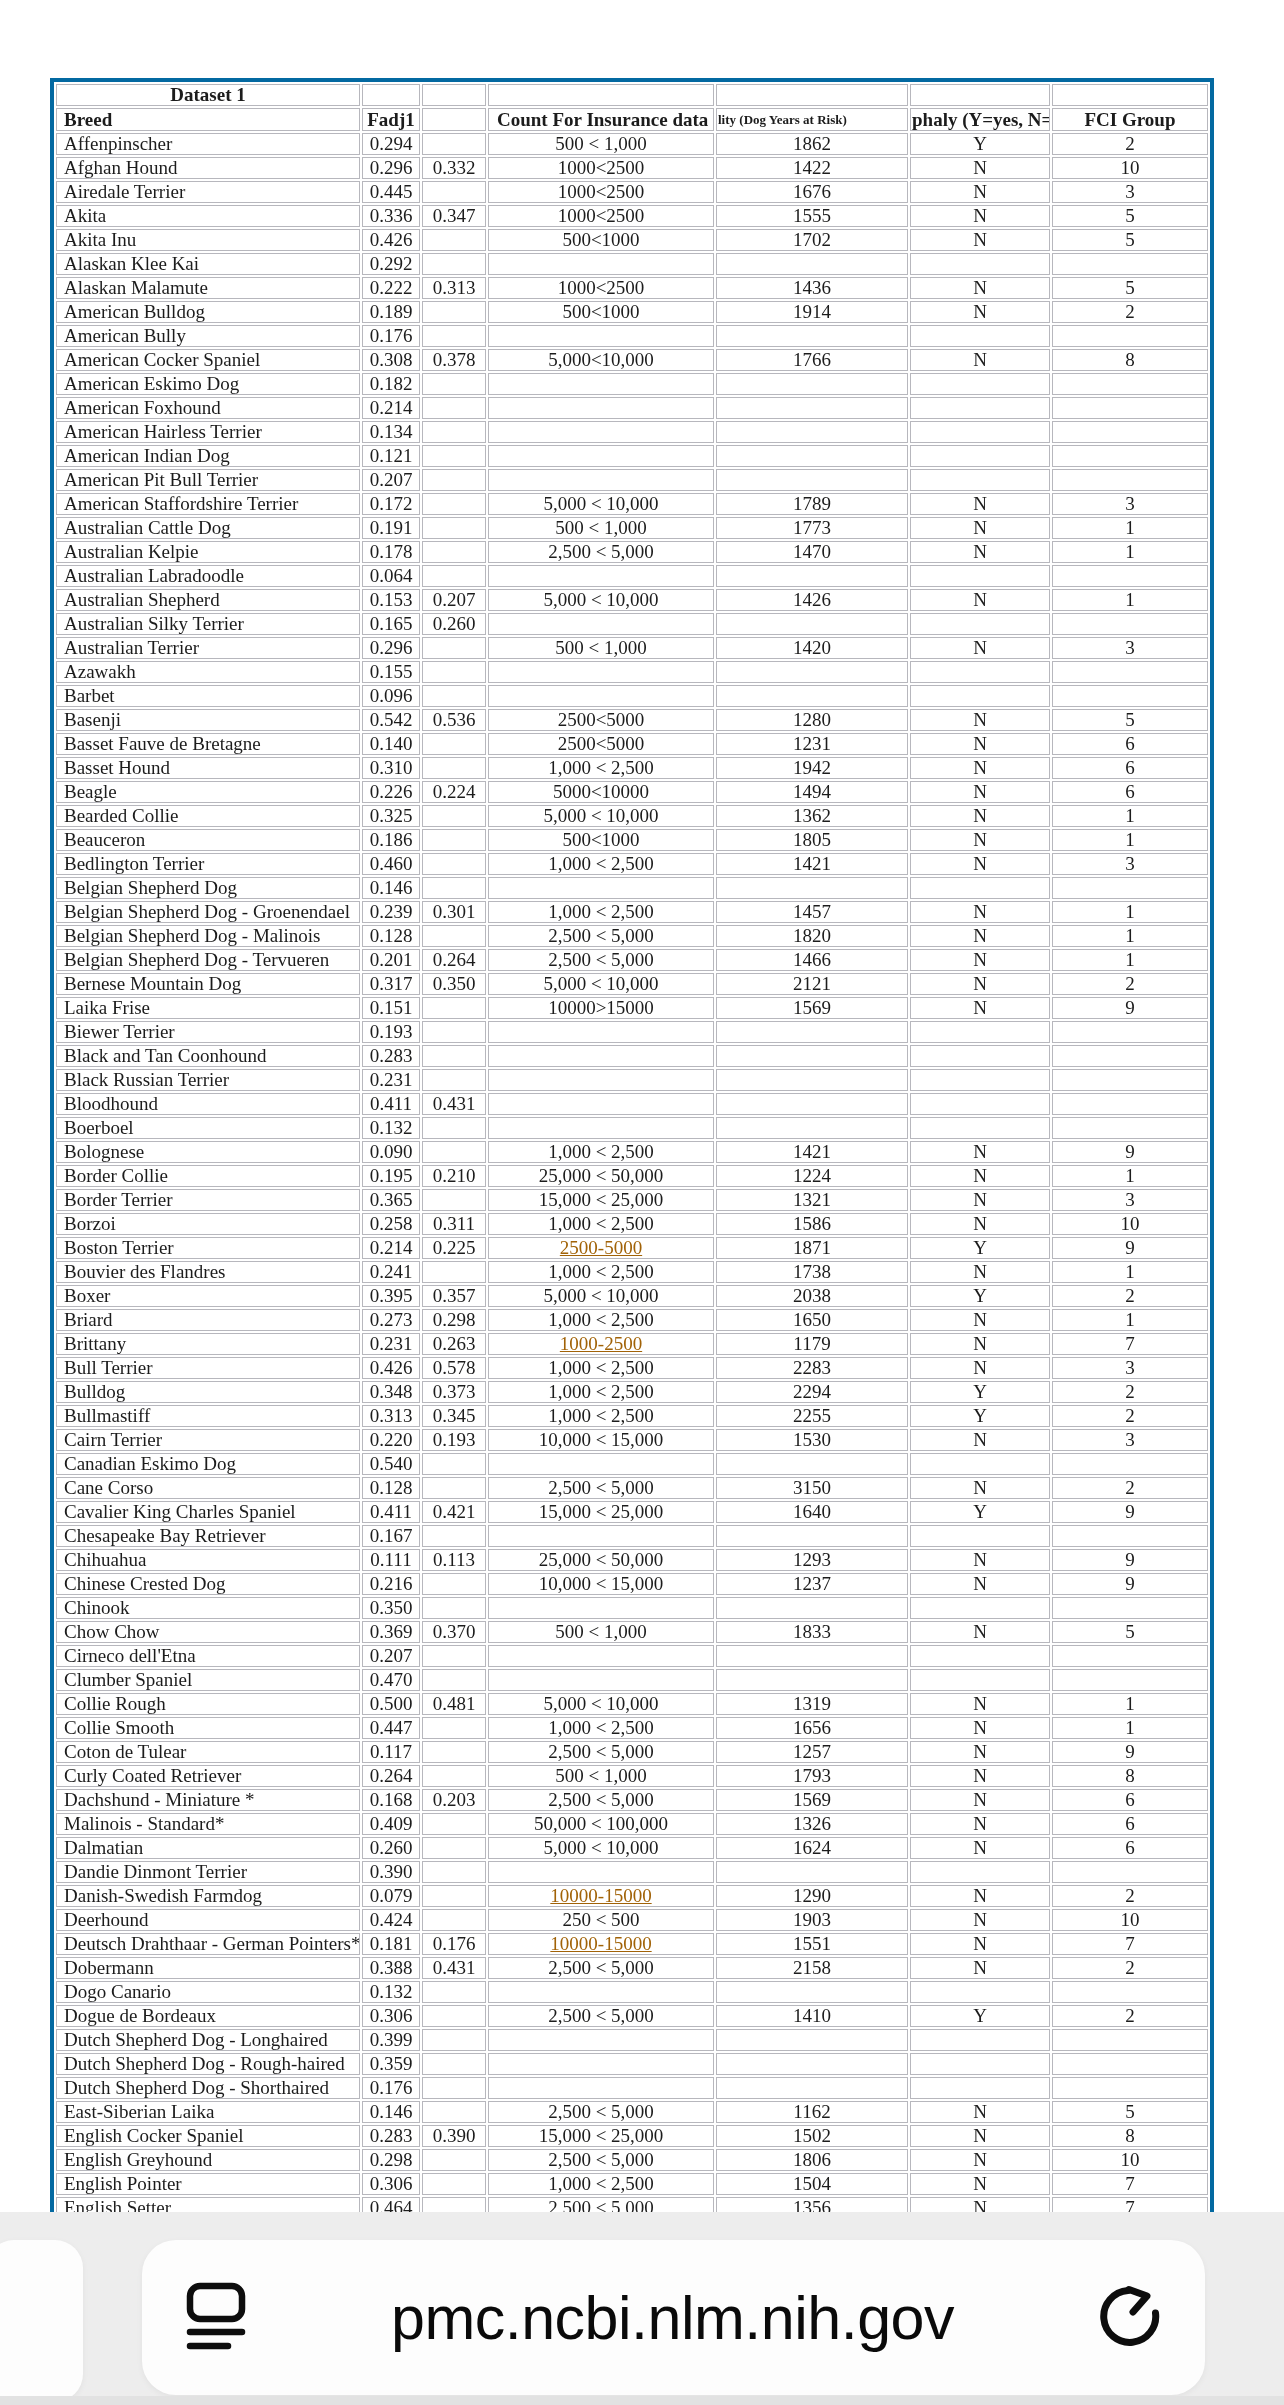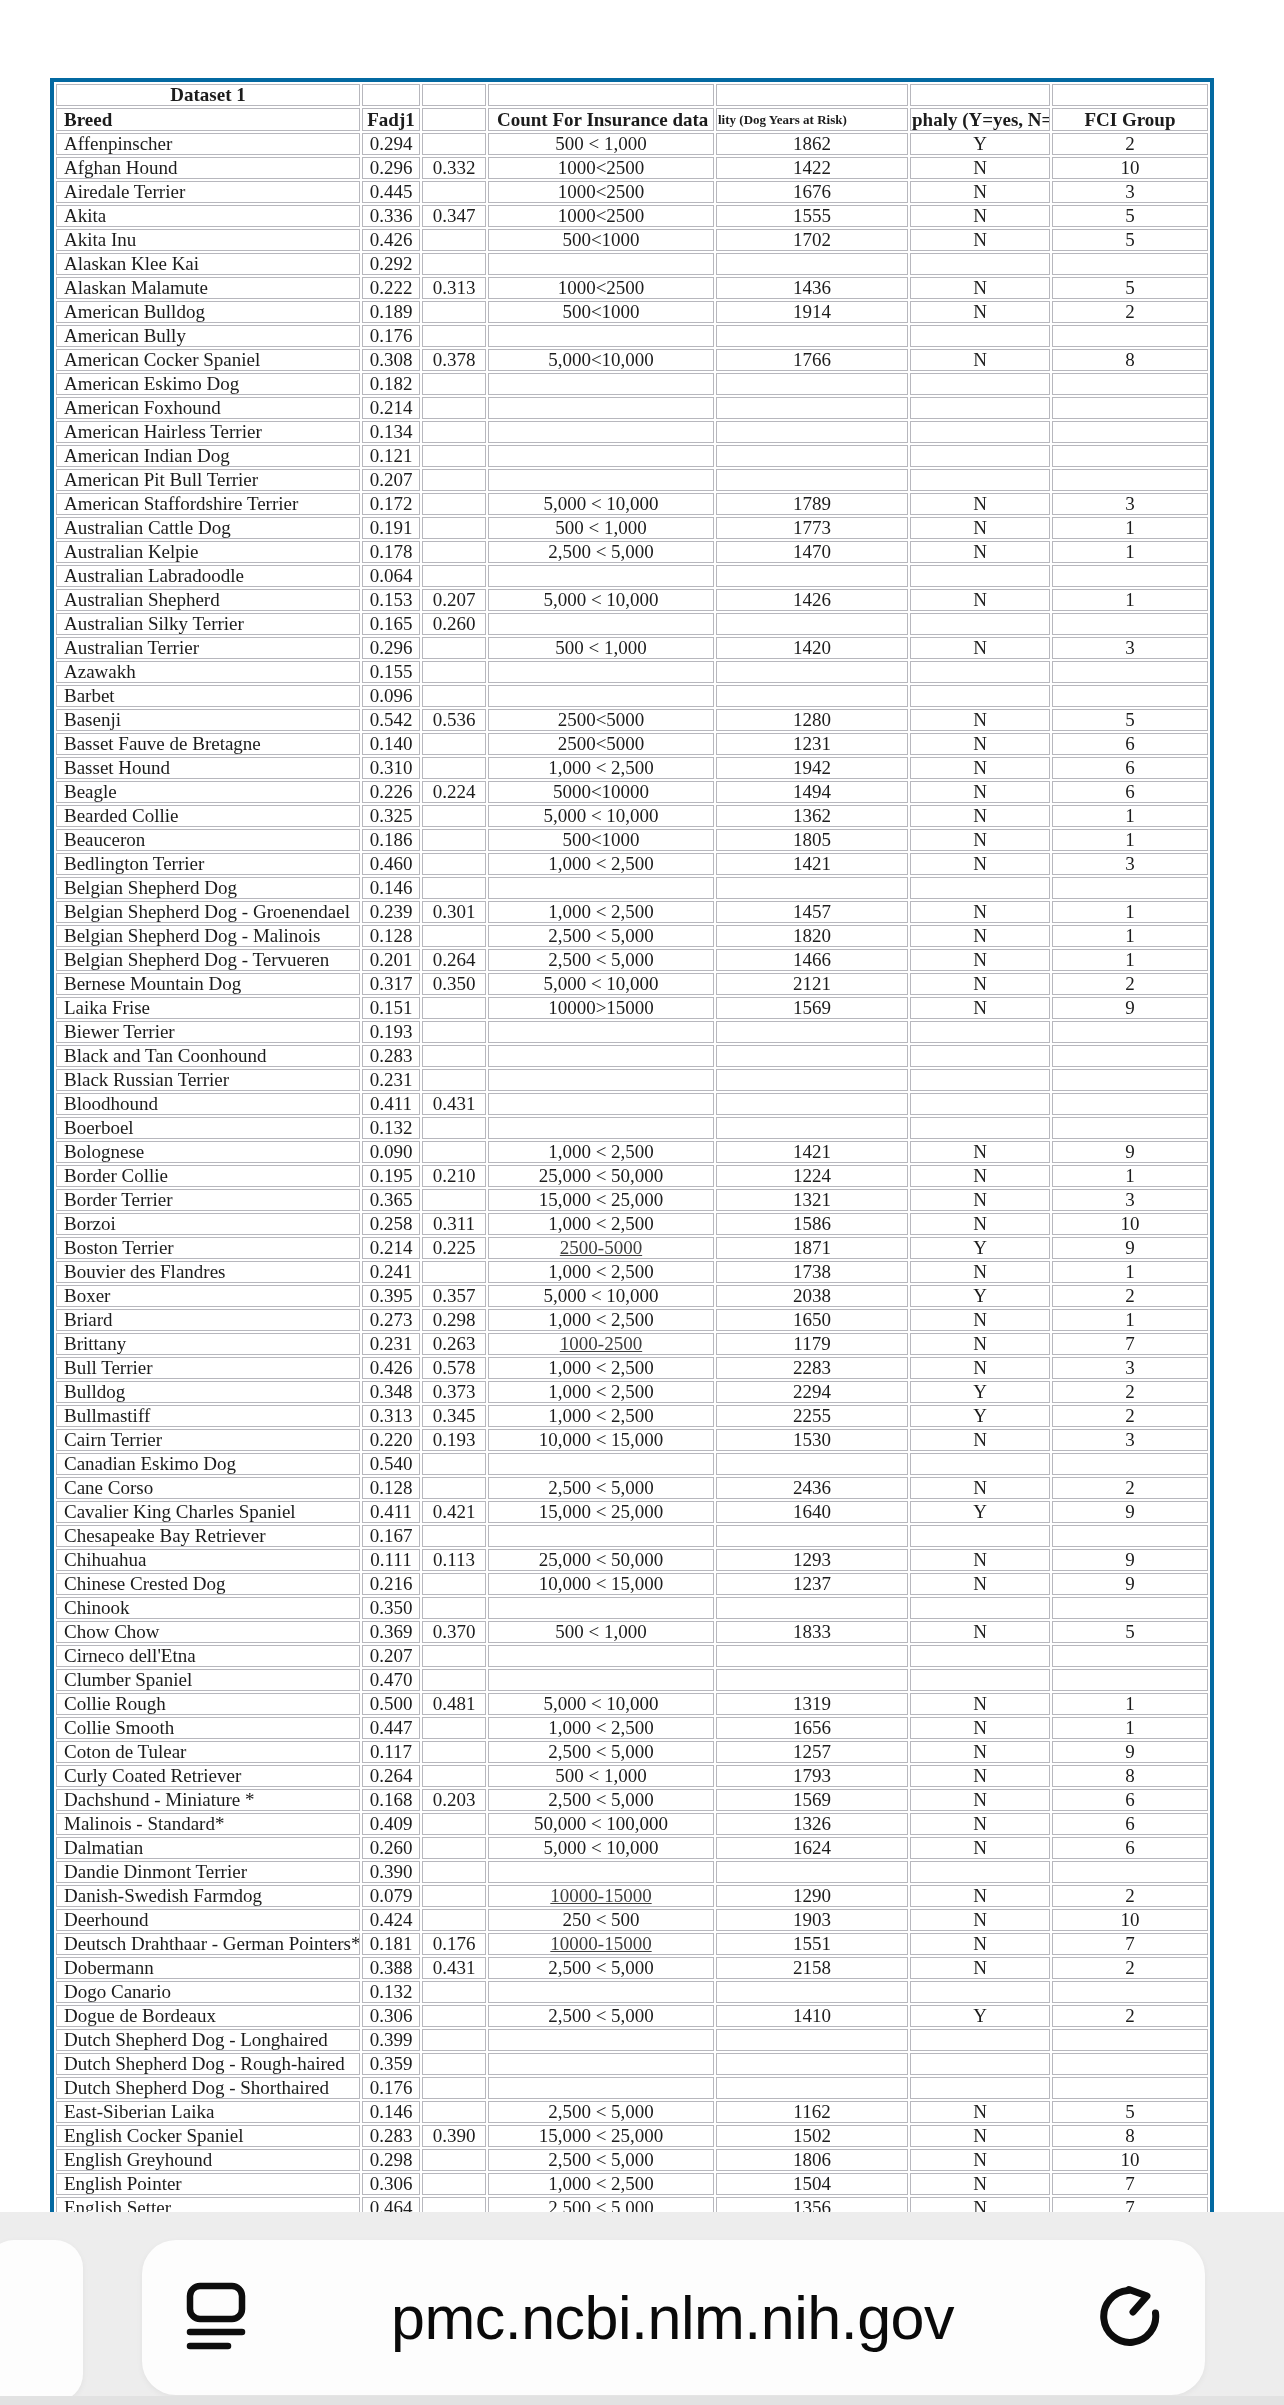--- a/index.html
+++ b/index.html
@@ -30,21 +30,21 @@
     text-align:center;
     line-height:20px;
   }
   table.breeds thead th { font-weight:bold; }
   tr.dataset-row th { height:21px; }
   tr.colhead-row th { height:23px; }
   .c-breed { text-align:left !important; padding-left:7px !important; }
   th.h-count { padding:0 8px !important; }
   th.h-dyr   { text-align:left !important; padding:0 1px !important; font-size:13px; }
   th.h-brachy{ text-align:left !important; padding:0 1px !important; }
-  td a.range-link { color:#404040; text-decoration:underline; }
+  td a.range-link { color:#a16207; text-decoration:underline; }
 
   
   .toolbar {
     position:absolute; left:0; top:2212px; width:1284px; height:193px;
     background:#ededed;
   }
   .toolbar .bottom-strip {
     position:absolute; left:0; bottom:0; width:100%; height:9px; background:#e2e2e2;
   }
   .card-edge {
@@ -604,21 +604,21 @@
           <td></td>
           <td></td>
           <td></td>
           <td></td>
         </tr>
         <tr>
           <td class="c-breed">Cane Corso</td>
           <td>0.128</td>
           <td></td>
           <td>2,500 &lt; 5,000</td>
-          <td>2436</td>
+          <td>3150</td>
           <td>N</td>
           <td>2</td>
         </tr>
         <tr>
           <td class="c-breed">Cavalier King Charles Spaniel</td>
           <td>0.411</td>
           <td>0.421</td>
           <td>15,000 &lt; 25,000</td>
           <td>1640</td>
           <td>Y</td>

